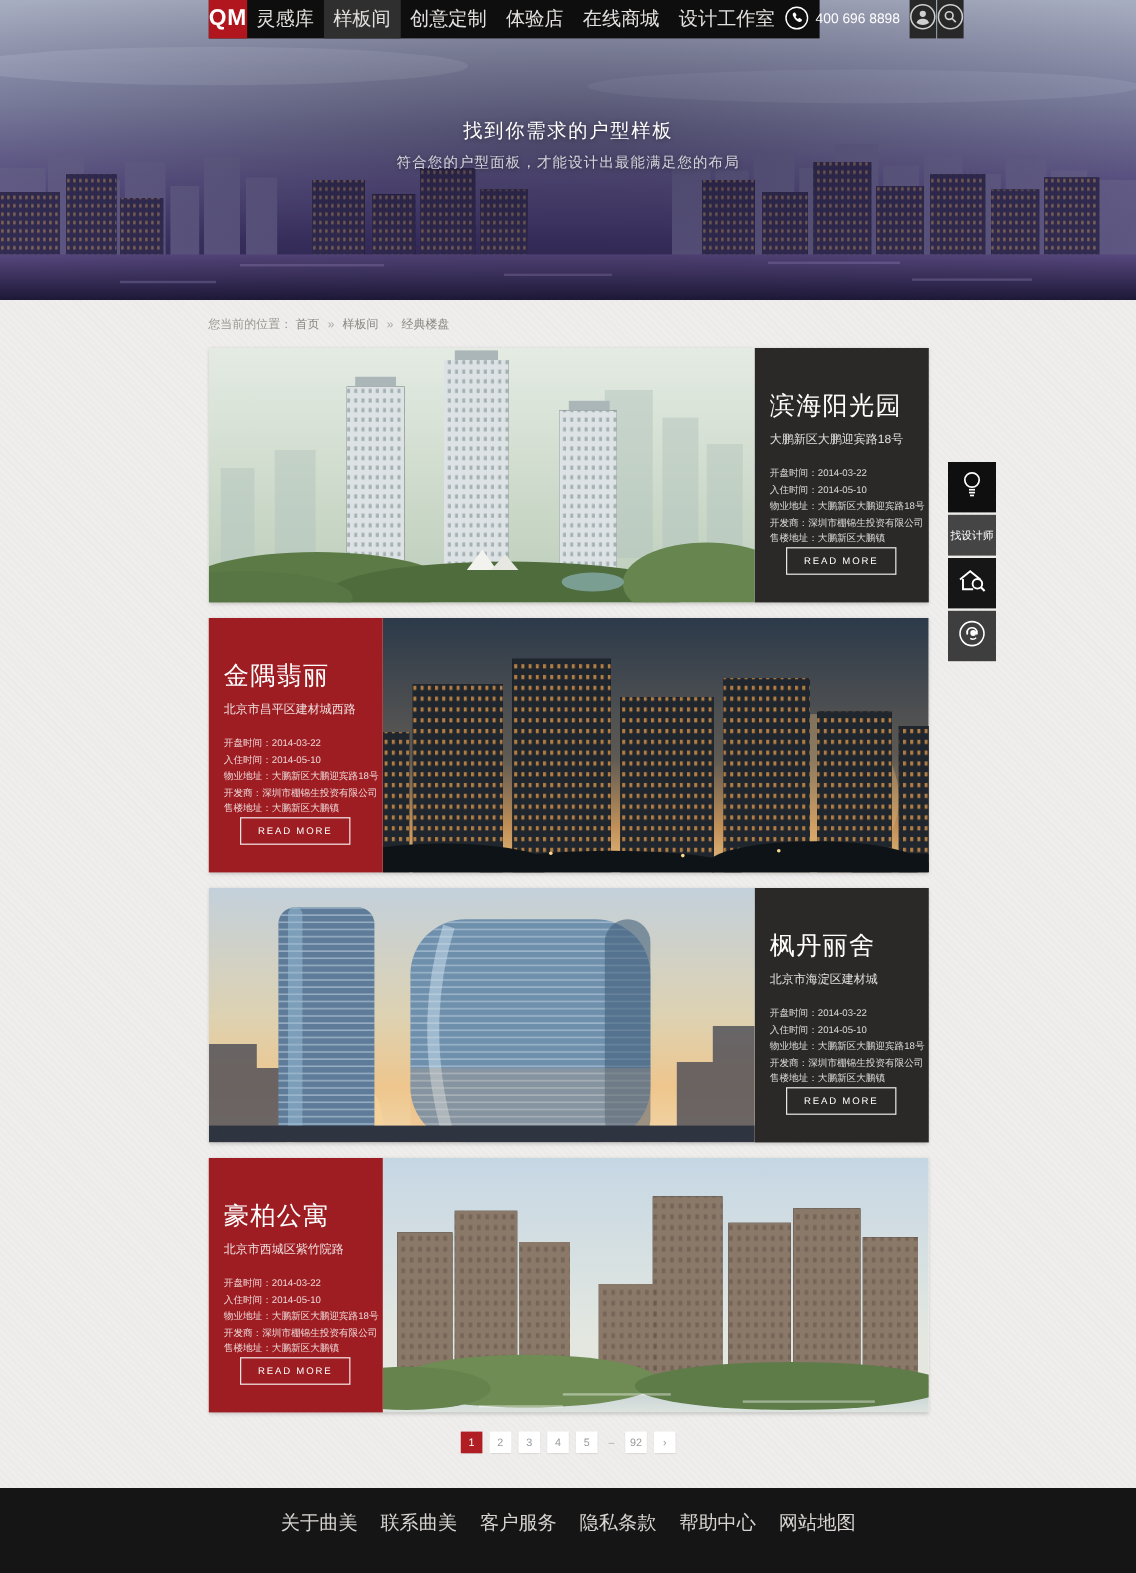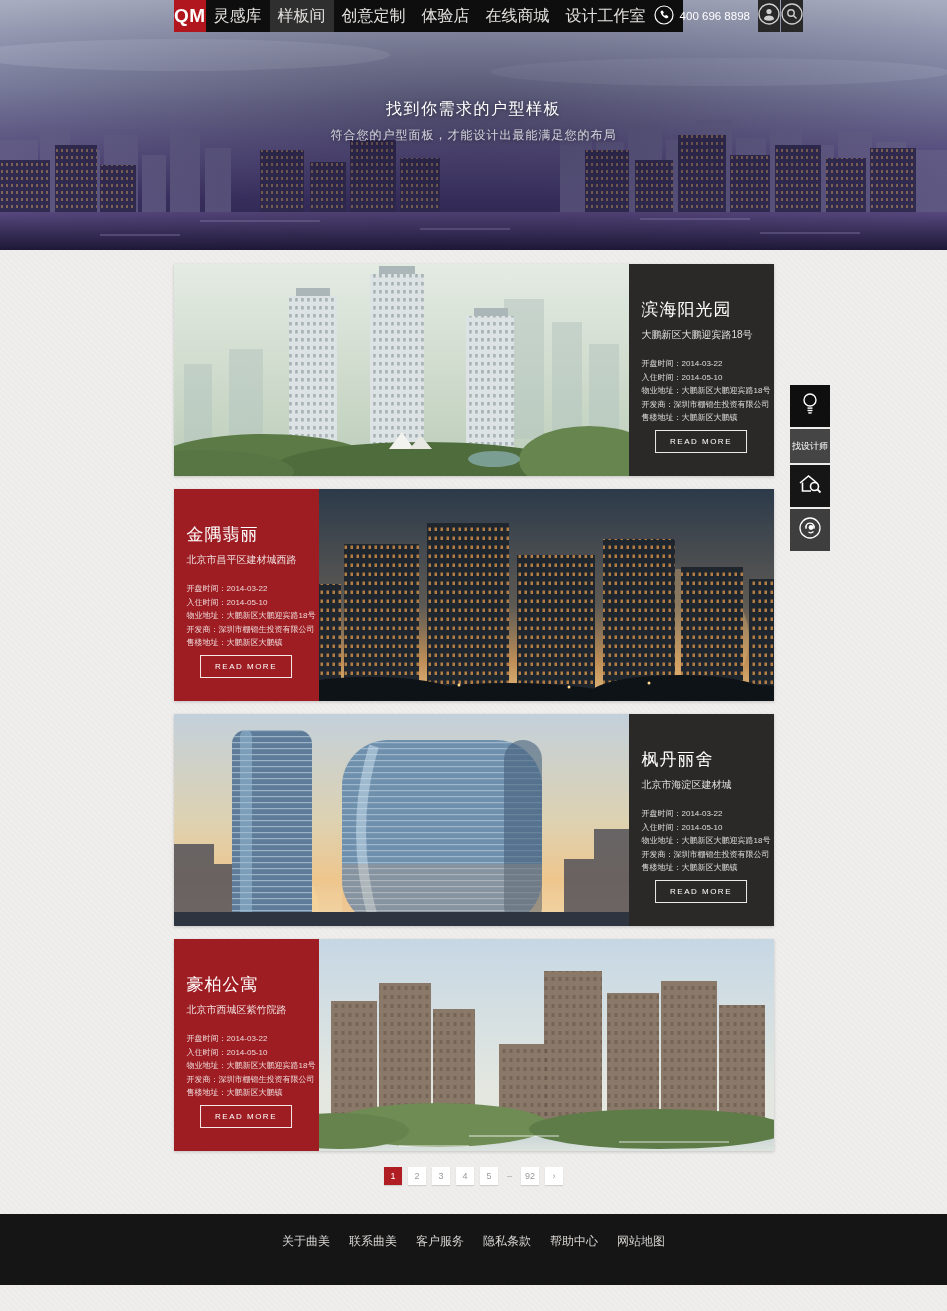--- a/index.html
+++ b/index.html
@@ -31,21 +31,21 @@
   .content{width:600px;margin:0 auto;padding-top:14px;position:relative;}
   .breadcrumb{font-size:10px;color:#9a9691;height:14px;line-height:14px;margin-bottom:12px;}
   .breadcrumb .bc-item{color:#8a8681;cursor:pointer;}
   .breadcrumb .bc-sep{margin:0 4px;color:#aaa7a2;}
   .card{width:600px;height:212px;display:flex;margin-bottom:13px;box-shadow:0 1px 3px rgba(0,0,0,.18);}
   .card-photo{width:455px;height:212px;overflow:hidden;cursor:pointer;}
   .card-photo svg{display:block;}
   .card-panel{width:145px;height:212px;box-sizing:border-box;padding:34px 11px 0 13px;position:relative;color:#fff;}
   .panel-dark{background:#2b2928;}
   .panel-red{background:#9d1d22;}
-  .card-title{font-size:17px;margin:0 0 7px;font-weight:normal;letter-spacing:1px;white-space:nowrap;}
+  .card-title{font-size:21px;margin:0 0 7px;font-weight:normal;letter-spacing:1px;white-space:nowrap;}
   .card-sub{font-size:10px;color:rgba(255,255,255,.85);margin-bottom:15px;white-space:nowrap;}
   .card-details div{font-size:8px;line-height:13.5px;color:rgba(255,255,255,.82);white-space:nowrap;}
   .read-more{position:absolute;bottom:23px;left:50%;transform:translateX(-50%);
     border:1px solid rgba(255,255,255,.9);background:transparent;color:#fff;
     padding:6px 14px;font-size:8px;letter-spacing:1.5px;cursor:pointer;white-space:nowrap;
     font-family:"Liberation Sans",sans-serif;}
   
   .float-widget{position:absolute;left:790px;top:385px;width:40px;z-index:5;}
   .fw-block{width:40px;margin-bottom:2px;display:flex;align-items:center;justify-content:center;cursor:pointer;}
   .fw-bulb{height:42px;background:#0f0f0f;}
@@ -55,21 +55,21 @@
   
   .pagination{display:flex;justify-content:center;align-items:center;gap:6px;margin-top:16px;height:18px;}
   .page-box{width:18px;height:18px;background:#fff;color:#999;font-size:9px;
     display:flex;align-items:center;justify-content:center;cursor:pointer;box-shadow:0 1px 1px rgba(0,0,0,.12);}
   .page-box.active{background:#b01e24;color:#fff;}
   .page-sep{color:#aaa;font-size:9px;margin:0 3px;}
   
   .footer{height:71px;background:#151515;margin-top:29px;box-sizing:border-box;padding-top:19px;
     display:flex;flex-direction:column;align-items:center;}
   .footer-links{display:flex;gap:19px;margin-bottom:13px;}
-  .footer-links span{font-size:12px;color:#d6d3d0;cursor:pointer;}
+  .footer-links span{font-size:16px;color:#d6d3d0;cursor:pointer;}
   .copyright{font-size:9.5px;color:#7d7a77;}
   .copyright span{margin:0 7px;}
 </style>
 </head>
 <body>
 
 <div class="page">
 
   <div class="hero">
     <svg class="bg" viewBox="0 0 947 250" preserveAspectRatio="none">
@@ -183,20 +183,28 @@
         <svg width="22" height="22" viewBox="0 0 22 22">
             <circle cx="11" cy="11" r="10" fill="none" stroke="#cfcfcf" stroke-width="1.3"></circle>
             <circle cx="10" cy="10" r="3.2" fill="none" stroke="#cfcfcf" stroke-width="1.4"></circle>
             <line x1="12.4" y1="12.4" x2="15.5" y2="15.5" stroke="#cfcfcf" stroke-width="1.4"></line>
           </svg>
       </span>
     </div>
   </div>
 
   <div class="content">
+    <div class="breadcrumb">
+      <span>您当前的位置：</span>
+      <span class="bc-item">首页</span>
+      <span class="bc-sep">»</span>
+      <span class="bc-item">样板间</span>
+      <span class="bc-sep">»</span>
+      <span class="bc-item">经典楼盘</span>
+    </div>
 
     <div class="card">
       <div class="card-photo">
         <svg width="455" height="212" viewBox="0 0 455 212" preserveAspectRatio="none">
           <defs>
             <linearGradient id="c1sky" x1="0" y1="0" x2="0" y2="1">
               <stop offset="0" stop-color="#e4ebe3"></stop>
                 <stop offset="1" stop-color="#bccdb9"></stop>
             </linearGradient>
             <pattern id="c1w" width="6" height="8" patternUnits="userSpaceOnUse">

